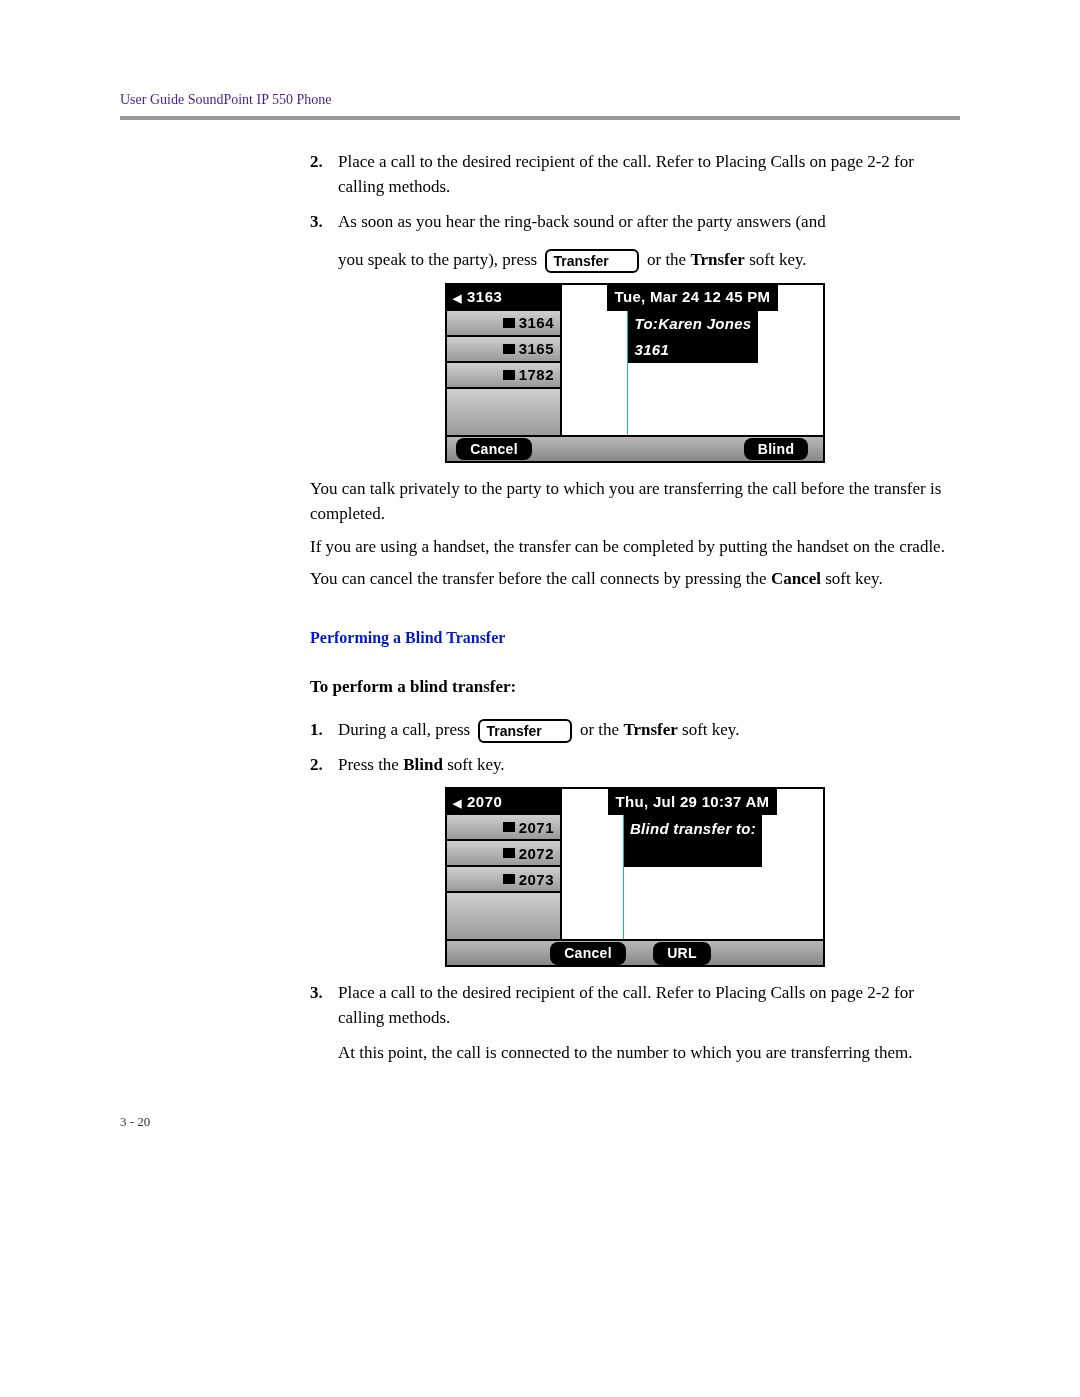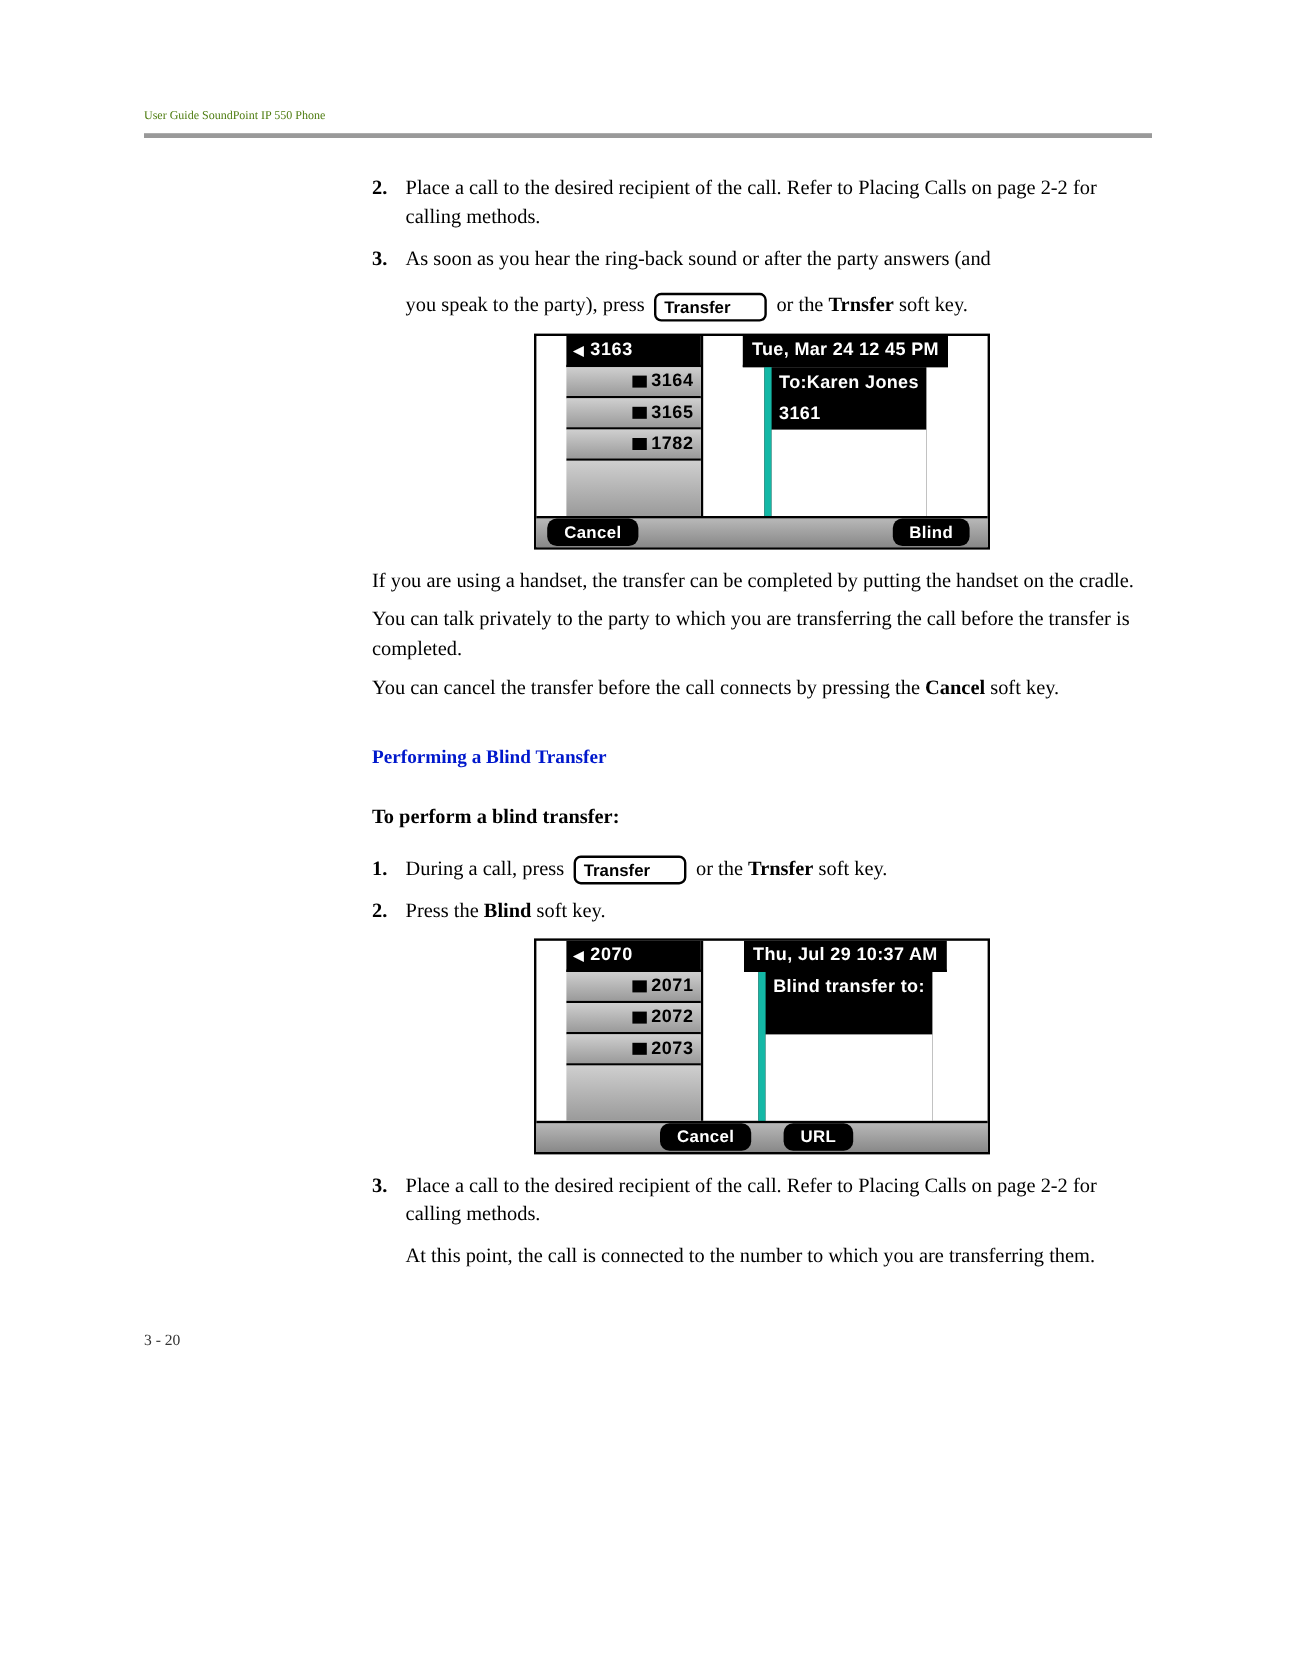--- a/index.html
+++ b/index.html
@@ -7,22 +7,22 @@
     font-family: "Book Antiqua", Palatino, "Palatino Linotype", Georgia, serif;
     font-size: 17px;
     line-height: 1.45;
     color: #000;
     background: #fff;
     width: 1080px;
     margin: 0 auto;
     padding: 90px 120px 60px 120px;
   }
   .header {
-    font-size: 10px;
-    color: #4d7c0f;
+    font-size: 14px;
+    color: #4c1d95;
     margin-bottom: 6px;
   }
   .hr {
     border: none;
     border-top: 4px solid #999;
     margin-bottom: 30px;
   }
   .content {
     margin-left: 190px;
   }
@@ -72,25 +72,24 @@
   
   .phone {
     width: 380px;
     margin: 10px auto 14px auto;
     border: 2px solid #000;
     font-family: Arial, Helvetica, sans-serif;
     font-size: 15px;
     background: #fff;
   }
   .ext-col {
-    width: 139px;
+    width: 115px;
     border-right: 2px solid #000;
     display: flex;
     flex-direction: column;
-    padding-left: 25px;
   }
   .ext-cell {
     height: 26px;
     display: flex;
     align-items: center;
     padding: 0 6px;
     border-bottom: 2px solid #000;
     font-weight: bold;
     letter-spacing: 0.5px;
     gap: 4px;
@@ -126,21 +125,22 @@
     border-bottom: 2px solid #000;
     letter-spacing: 0.3px;
   }
   .main-body {
     flex: 1;
     background: #000;
     color: #fff;
     padding: 0;
     min-height: 96px;
     position: relative;
-    border-left: 6px solid #14b8a6;
+    border-left: 1px solid #14b8a6;
+    font-style: italic;
   }
   .main-line {
     padding: 2px 6px;
     font-weight: bold;
     letter-spacing: 0.3px;
     height: 26px;
     display: flex;
     align-items: center;
   }
   .white-area {
@@ -246,22 +246,22 @@
           <span class="softkey">Cancel</span>
         </div>
       <div class="sk-slot"></div>
       <div class="sk-slot"></div>
       <div class="sk-slot">
           <span class="softkey">Blind</span>
         </div>
     </div>
   </div>
 
+  <p class="para">You can talk privately to the party to which you are transferring the call before the transfer is completed.</p>
   <p class="para">If you are using a handset, the transfer can be completed by putting the handset on the cradle.</p>
-  <p class="para">You can talk privately to the party to which you are transferring the call before the transfer is completed.</p>
   <p class="para">
     <span>You can cancel the transfer before the call connects by pressing the </span><span class="bold">Cancel</span><span> soft key.</span>
   </p>
 
   <div class="section-title">Performing a Blind Transfer</div>
   <div class="sub-title">To perform a blind transfer:</div>
 
   <ol class="steps">
     <li>
       <span class="num">1.</span>

